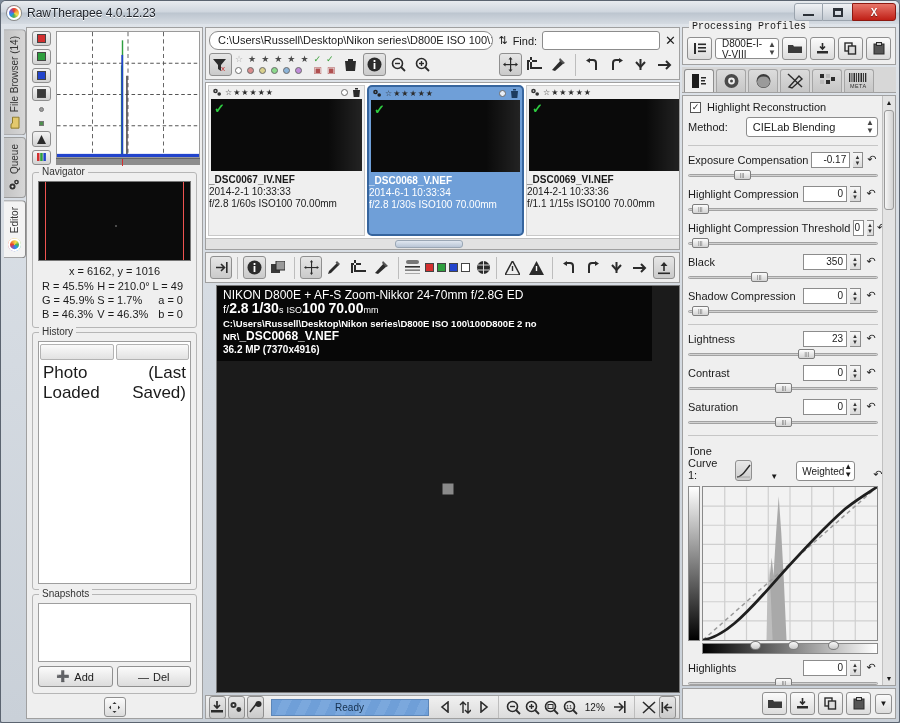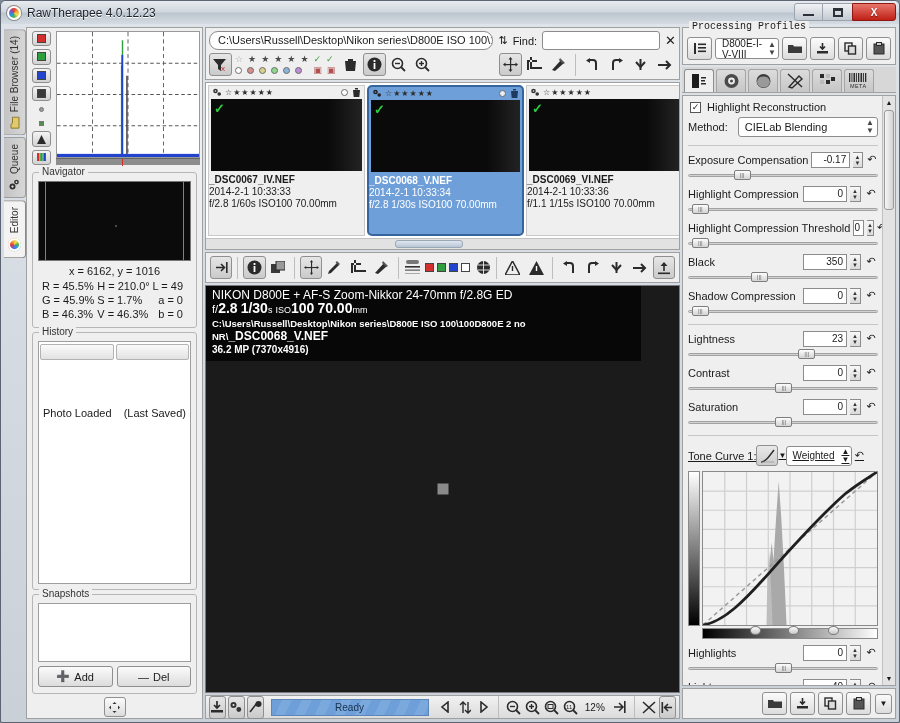--- a/index.html
+++ b/index.html
@@ -97,21 +97,21 @@
   .navimg .dot { position:absolute; left:50%; top:55%; width:2px;height:2px;background:#4a4a4a; }
   .navinfo { text-align:center; padding:4px 0 2px 0; font-size:11px; }
   .navgrid { display:grid; grid-template-columns:1fr 1fr .62fr; font-size:11px; row-gap:2px; padding:1px 2px 2px 4px; }
   .navgrid div { white-space:nowrap; }
   .navgrid .c3 { text-align:right; padding-right:6px; }
 
   .histlist { background:#fff; border:1px solid #9e9e9e; height:243px; display:flex;flex-direction:column; }
   .hl-head { display:flex; height:20px; }
   .hl-head div { flex:1; border:1px solid #b3b3b3; margin:2px 1px;
      background:linear-gradient(#fafafa,#e2e2e2); border-radius:2px; }
-  .hl-row { display:flex; font-size:11px; padding:1px 4px;margin-top:44px; }
+  .hl-row { display:flex; font-size:17px; padding:1px 4px; }
   .hl-row span:first-child { flex:1; }
   .hl-row span:last-child { flex:1; text-align:right; }
   .hl-row.sel { background:#6f9fd8; color:#fff; }
 
   .snapbox { flex:1; display:flex; flex-direction:column; min-height:0; }
   .snaplist { flex:1; background:#fff; border:1px solid #9e9e9e; min-height:20px; }
   .snapbtns { display:flex; gap:4px; padding:4px 0 1px 0; }
   .btn {
     border:1px solid #8f8f8f; border-radius:3px;
     background:linear-gradient(#fbfbfb,#dcdcdc);
@@ -157,21 +157,21 @@
      background:linear-gradient(90deg,rgba(255,255,255,0),rgba(255,255,255,.10)); }
   .th-cap { text-align:left; font-size:10px; line-height:12px; padding:3px 0 0 0; }
   .th-cap .nm { font-weight:bold; font-size:10px; }
   .thumb.sel .th-cap { color:#fff; }
   .fs-scroll { height:11px; background:#e2e2e2; border-top:1px solid #c0c0c0; position:relative; }
   .fs-scroll i { position:absolute; left:40%; width:68px; top:1px; height:8px; border:1px solid #9aa7b5;
      background:linear-gradient(#dfe7f0,#b9c6d6); border-radius:3px; }
 
   .edtoolbar { background:#efefef;border:1px solid #a0a0a0; display:flex;align-items:center;
      padding:3px 4px; gap:1px; }
-  .editorarea { flex:1; background:#1b1b1b; border:1px solid #7a7a7a; position:relative; min-height:0; }
+  .editorarea { flex:1; background:#1b1b1b; border:1px solid #7a7a7a; position:relative; min-height:0;margin-left:11px; }
   .imginfo { position:absolute; left:0; top:0; right:0; color:#fff;
      background:rgba(0,0,0,.72); padding:3px 6px 5px 6px; font-size:10px; line-height:13px;
      width:435px; }
   .imginfo .l1 { font-size:12px; }
   .imginfo .l2 { font-size:11px; }
   .imginfo .l2 b { font-size:14px; }
   .imginfo .l2 small { font-size:9px; }
   .imginfo .l3 { font-size:9.5px;font-weight:bold; }
   .imginfo .l3 .fn { font-size:12px; }
   .imginfo .l4 { font-size:10px; font-weight:bold; }
@@ -207,21 +207,21 @@
   .tools { flex:1; overflow:hidden; padding:3px 4px 0 5px; }
   .scrollbar { width:13px;flex:0 0 13px;background:#e3e3e3;border-left:1px solid #c0c0c0; position:relative; }
   .scrollbar i { position:absolute;left:1px;right:1px;top:14px;height:100px;border:1px solid #9a9a9a;
      background:linear-gradient(90deg,#f6f6f6,#d2d2d2); border-radius:3px; }
   .scrollbar .ar { position:absolute;left:0;right:0;height:13px;display:flex;align-items:center;justify-content:center;font-size:7px; }
   .scrollbar .ar.t { top:0; } .scrollbar .ar.b { bottom:0; }
 
   .chkrow { display:flex;align-items:center;gap:6px;font-size:11px; padding:2px 0 4px 2px; }
   .chk { width:11px;height:11px;border:1px solid #555;background:#fff;
      display:flex;align-items:center;justify-content:center;font-size:9px;line-height:9px; }
-  .methrow { display:flex;align-items:center;gap:10px; padding-bottom:5px; }
+  .methrow { display:flex;align-items:center;gap:18px; padding-bottom:5px; }
   .methrow label { font-size:11px; }
   .methsel { flex:1;height:20px;border:1px solid #8c8c8c;border-radius:3px;background:#fff;
      display:flex;align-items:center;padding:0 3px 0 6px;font-size:11px; }
   .methsel .spin { margin-left:auto;font-size:8px;line-height:8px;color:#444; }
   .hr { height:1px;background:#c6c6c6;margin:3px 0 5px 0; }
 
   .sl { padding-bottom:5px; }
   .sl-top { display:flex;align-items:center;gap:3px;height:17px; }
   .sl-name { flex:1;font-size:11px;white-space:nowrap; }
   .sl-val { width:44px;height:16px;border:1px solid #8c8c8c;background:#fff;font-size:10px;
@@ -229,21 +229,21 @@
   .sl-spin { width:11px;height:16px;border:1px solid #8c8c8c;border-left:none;background:linear-gradient(#f8f8f8,#dadada);
      font-size:6px;line-height:6px;display:flex;flex-direction:column;align-items:center;justify-content:center;color:#333; }
   .sl-reset { width:14px;text-align:center;font-size:11px;color:#222; }
   .track { height:10px; position:relative; margin-top:2px; }
   .track .rail { position:absolute;left:0;right:0;top:4px;height:3px;background:linear-gradient(#bdbdbd,#e6e6e6);
      border:1px solid #a2a2a2;border-radius:2px; }
   .track .knob { position:absolute;top:0;width:17px;height:10px;border:1px solid #7d7d7d;border-radius:2px;
      background:linear-gradient(#fdfdfd,#d3d3d3); display:flex;align-items:center;justify-content:center;
      font-size:6px;color:#666;letter-spacing:0px; }
 
-  .curverow { display:flex;align-items:center;gap:0;padding:4px 0 5px 0;text-decoration:underline; }
+  .curverow { display:flex;align-items:flex-end;gap:18px;padding:4px 0 5px 0; }
   .curverow .lbl { font-size:11px; }
   .curvebtn { width:22px;height:21px;border:1px solid #8f8f8f;border-radius:3px;
      background:linear-gradient(#e8e8e8,#cdcdcd);display:flex;align-items:center;justify-content:center; }
   .caret { font-size:8px; }
   .wsel { width:66px;height:20px;border:1px solid #8c8c8c;border-radius:3px;background:#fff;
      display:flex;align-items:center;padding:0 2px 0 5px;font-size:10px; }
   .wsel .spin { margin-left:auto;font-size:8px;line-height:8px; }
 
   .curvebox { display:flex; gap:2px; }
   .vgrad { width:12px;flex:0 0 12px;background:linear-gradient(#fff,#000);border:1px solid #8a8a8a; }
@@ -600,21 +600,21 @@
                     </svg>
                 </span>
               </span>
             </div>
             <div class="th-img">
               <span class="tick">✓</span>
               <span class="sheen"></span>
             </div>
             <div class="th-cap">
               <div class="nm">_DSC0068_V.NEF</div>
-              <div>2014-2-1 10:33:34</div>
+              <div>2014-6-1 10:33:34</div>
               <div>f/2.8 1/30s ISO100 70.00mm</div>
             </div>
           </div>
 
           <div class="thumb">
             <div class="th-head">
               <span>
                 <svg class="ico" width="10" height="9" viewBox="0 0 10 9">
                     <circle cx="3.5" cy="3" r="2.3" fill="#333"></circle>
                     <circle cx="3.5" cy="3" r="0.8" fill="#efefef"></circle>

